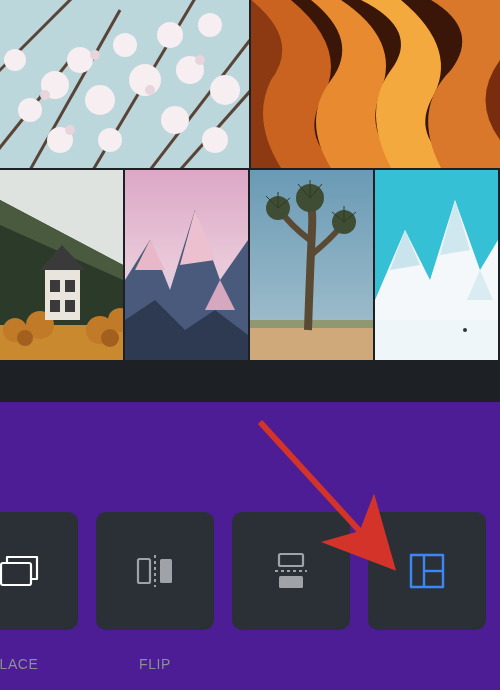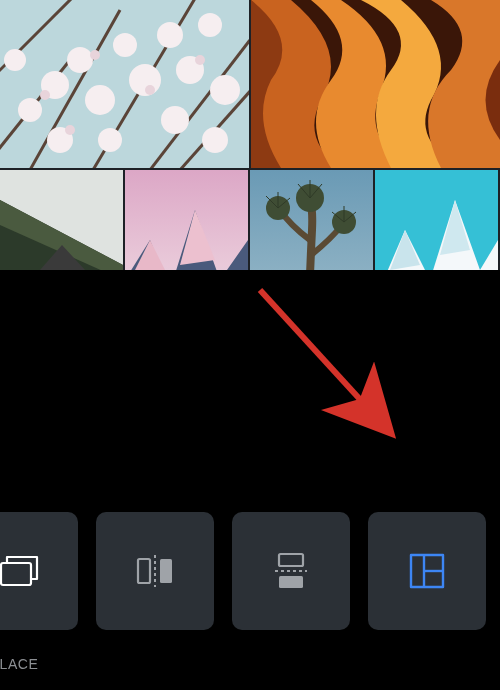--- a/index.html
+++ b/index.html
@@ -2,21 +2,21 @@
 <html><head>
 <meta charset="utf-8">
 <style>
   * { box-sizing: border-box; margin: 0; padding: 0; }
   html, body { width: 500px; height: 690px; overflow: hidden; background: #1d2126; font-family: -apple-system, Helvetica, Arial, sans-serif; }
   .collage { display: flex; flex-direction: column; }
   .row { display: flex; gap: 2px; }
   .row + .row { margin-top: 2px; }
   .thumb { position: relative; overflow: hidden; }
   .thumb svg { display: block; width: 100%; height: 100%; }
-  .toolbar-area { position: absolute; left: 0; right: 0; bottom: 0; height: 420px; background: #000000; }
+  .toolbar-area { position: absolute; left: 0; right: 0; bottom: 0; height: 288px; background: #4c1d95; }
   .tools { position: absolute; left: -40px; right: 0; bottom: 60px; display: flex; gap: 18px; padding: 0 20px 0 0; }
   .tool {
     width: 118px; height: 118px; background: #2b3036; border-radius: 10px;
     display: flex; align-items: center; justify-content: center;
     flex-shrink: 0;
   }
   .tool svg { display: block; }
   .labels { position: absolute; left: -40px; right: 0; bottom: 18px; display: flex; gap: 18px; padding: 0 20px 0 0; }
   .label {
     width: 118px; flex-shrink: 0; text-align: center;
@@ -211,20 +211,21 @@
           <rect x="10" y="10" width="32" height="32"></rect>
           <line x1="23" y1="10" x2="23" y2="42"></line>
           <line x1="23" y1="26" x2="42" y2="26"></line>
         </g>
       </svg>
     </div>
   </div>
 
   <div class="labels">
     <div class="label">LACE</div>
+    <div class="label">FLIP</div>
   </div>
 
   <svg class="arrow" width="180" height="200" style="left:240px; top:10px;">
     <defs>
       <marker id="ah" markerWidth="14" markerHeight="14" refX="10" refY="6" orient="auto">
         <path d="M0,0 L12,6 L0,12 L3,6 Z" fill="#d4332a"></path>
       </marker>
     </defs>
     <line x1="20" y1="10" x2="148" y2="150" stroke="#d4332a" stroke-width="6" marker-end="url(#ah)"></line>
   </svg>

